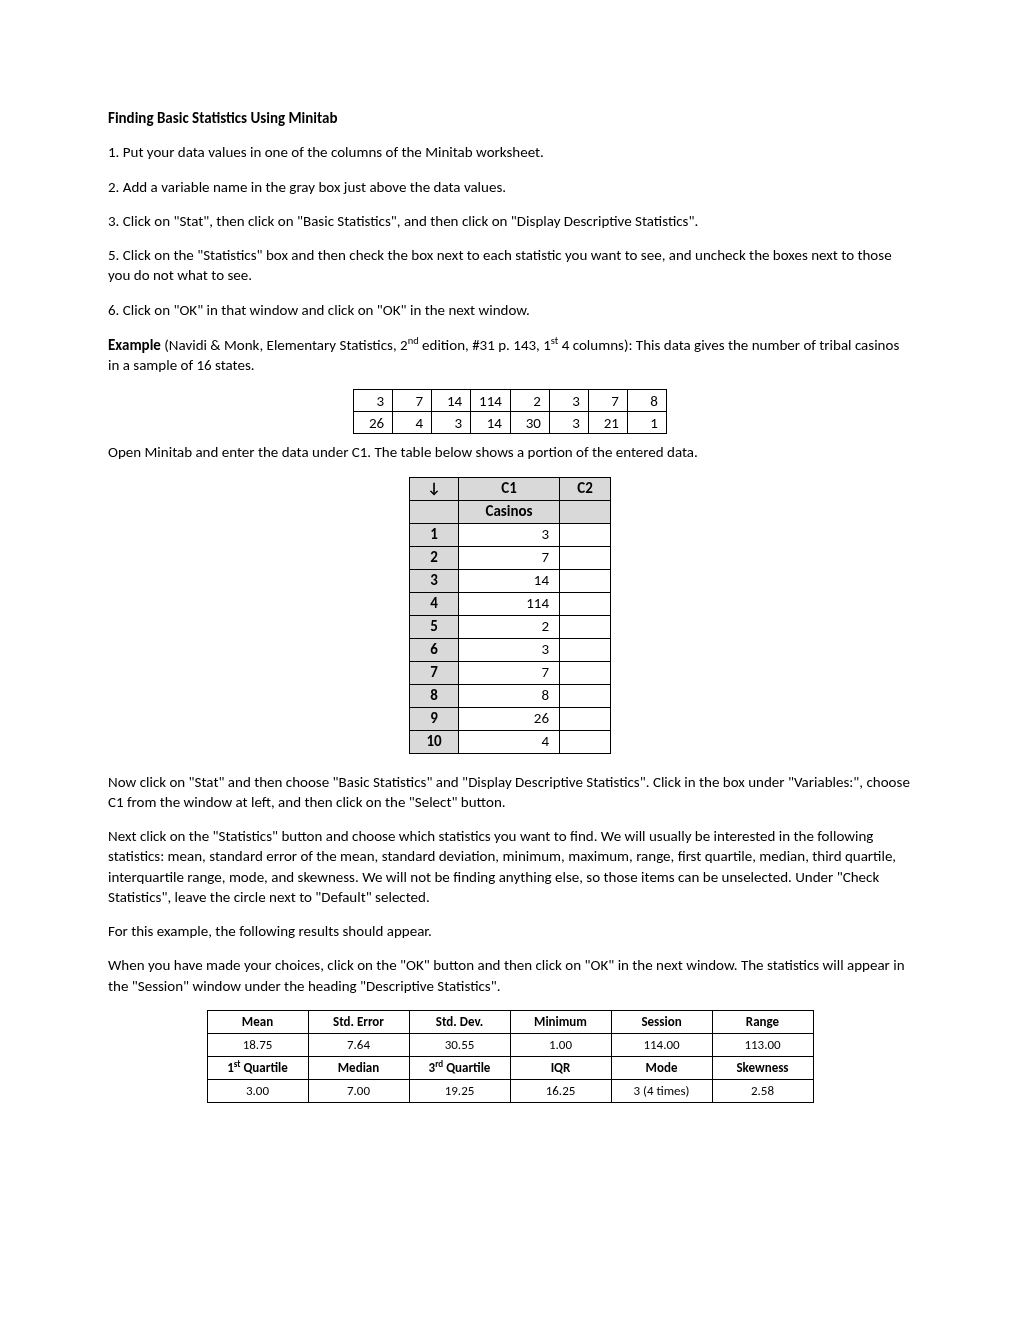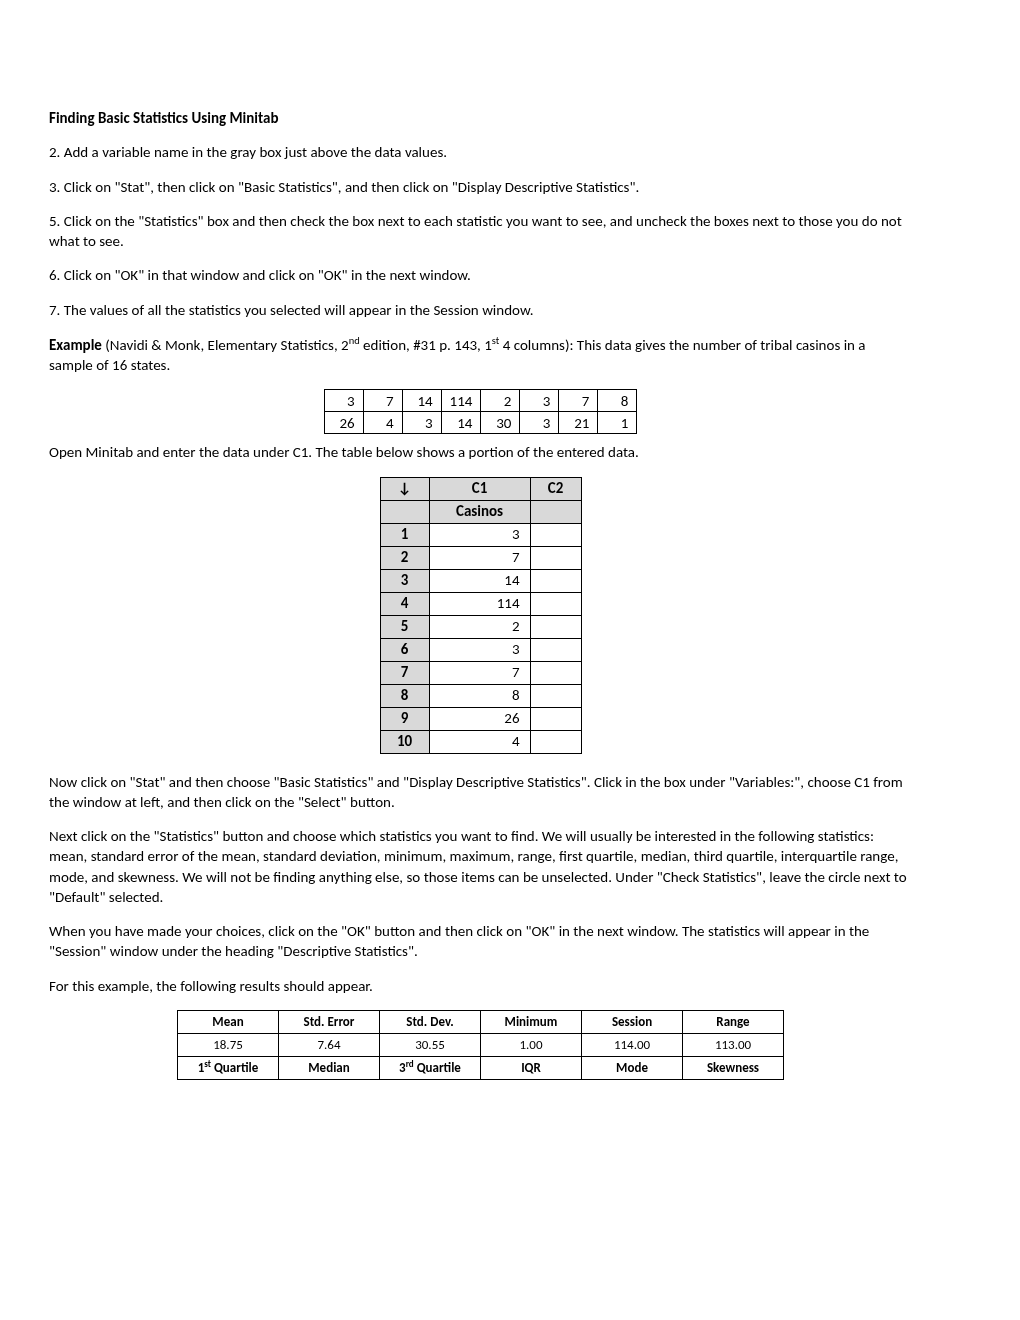--- a/index.html
+++ b/index.html
@@ -2,21 +2,21 @@
 <html><head>
 <meta charset="utf-8">
 <style>
   html,body{margin:0;padding:0}
   body{
     width:1020px;height:1320px;
     background:#fff;color:#000;
     font-family:Calibri,"Segoe UI",Arial,sans-serif;
     font-size:15px;line-height:1.35;
   }
-  .page{padding:108px 108px 0 49px}
+  .page{padding:108px 108px 0 108px}
   .title{font-weight:700;margin:0 0 14px 0}
   p{margin:0 0 14px 0}
   .ex-italic{}
   .sup{font-size:.7em;vertical-align:super}
   
   table.data-grid{border-collapse:collapse;margin:0 auto 8px auto}
   table.data-grid td{
     border:1px solid #000;padding:0 8px;height:21px;
     text-align:right;font-size:15px;min-width:22px;
   }
@@ -38,25 +38,25 @@
   table.results th{font-weight:700}
   .arrow{font-weight:700}
 </style>
 </head>
 <body>
 
 <div class="page">
 
   <p class="title">Finding Basic Statistics Using Minitab</p>
 
+  <p>1. Put your data values in one of the columns of the Minitab worksheet.</p>
   <p>2. Add a variable name in the gray box just above the data values.</p>
   <p>3. Click on "Stat", then click on "Basic Statistics", and then click on "Display Descriptive Statistics".</p>
   <p>5. Click on the "Statistics" box and then check the box next to each statistic you want to see, and uncheck the boxes next to those you do not what to see.</p>
   <p>6. Click on "OK" in that window and click on "OK" in the next window.</p>
-  <p>7. The values of all the statistics you selected will appear in the Session window.</p>
 
   <p>
     <b>Example</b><span> (Navidi &amp; Monk, </span><span class="ex-italic">Elementary Statistics</span><span>, 2</span><span class="sup">nd</span><span> edition, #31 p. 143, 1</span><span class="sup">st</span><span> 4 columns): This data gives the number of tribal casinos in a sample of 16 states.</span>
   </p>
 
   <table class="data-grid">
     <tbody>
         <tr>
       <td>3</td>
       <td>7</td>
@@ -142,22 +142,22 @@
     <tr>
           <td class="rowhdr">10</td>
           <td class="val">4</td>
           <td class="c2"></td>
         </tr>
   </tbody>
     </table>
 
   <p>Now click on "Stat" and then choose "Basic Statistics" and "Display Descriptive Statistics".  Click in the box under "Variables:", choose C1 from the window at left, and then click on the "Select" button.</p>
   <p>Next click on the "Statistics" button and choose which statistics you want to find.  We will usually be interested in the following statistics: mean, standard error of the mean, standard deviation, minimum, maximum, range, first quartile, median, third quartile, interquartile range, mode, and skewness.  We will not be finding anything else, so those items can be unselected.  Under "Check Statistics", leave the circle next to "Default" selected.</p>
+  <p>For this example, the following results should appear.</p>
   <p>When you have made your choices, click on the "OK" button and then click on "OK" in the next window.  The statistics will appear in the "Session" window under the heading "Descriptive Statistics".</p>
-  <p>For this example, the following results should appear.</p>
 
   <table class="results">
     <tbody>
         <tr>
       <th>Mean</th>
       <th>Std. Error</th>
       <th>Std. Dev.</th>
       <th>Minimum</th>
       <th>Session</th>
       <th>Range</th>
@@ -171,16 +171,24 @@
       <td>113.00</td>
     </tr>
     <tr>
       <th><span>1</span><span class="sup">st</span><span> Quartile</span></th>
       <th>Median</th>
       <th><span>3</span><span class="sup">rd</span><span> Quartile</span></th>
       <th>IQR</th>
       <th>Mode</th>
       <th>Skewness</th>
     </tr>
+    <tr>
+      <td>3.00</td>
+      <td>7.00</td>
+      <td>19.25</td>
+      <td>16.25</td>
+      <td>3 (4 times)</td>
+      <td>2.58</td>
+    </tr>
   </tbody>
     </table>
 
 </div>
 
 </body></html>

